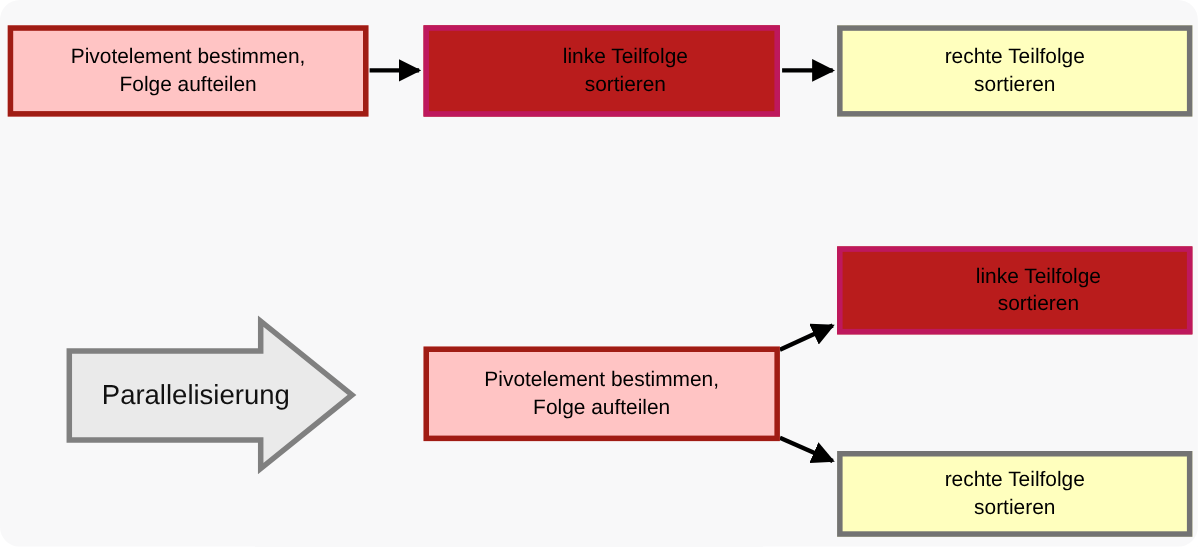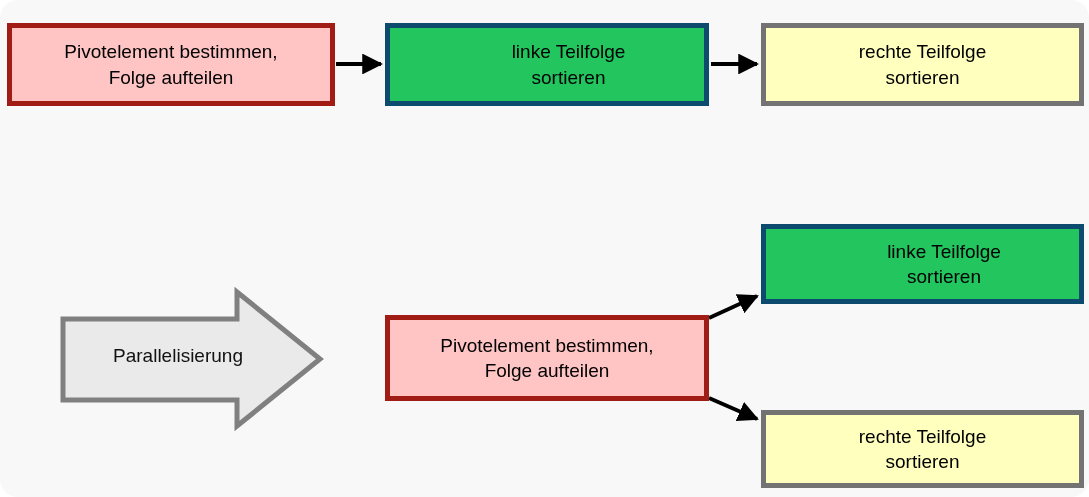--- a/index.html
+++ b/index.html
@@ -29,22 +29,22 @@
     line-height: 1.32;
     color: #000000;
     font-family: "Liberation Sans", sans-serif;
     white-space: pre-line;
   }
   .box-red {
     background: #ffc4c4;
     border: 5px solid #a01c14;
   }
   .box-blue {
-    background: #22c55e;
-    border: 5px solid #0c4a6e;
+    background: #b91c1c;
+    border: 5px solid #be185d;
     padding-left: 43px;
   }
   .box-yellow {
     background: #ffffbe;
     border: 5px solid #737373;
   }
   
   #box-top-pivot   { left: 7px;   top: 23px;  width: 328px; height: 83px; font-size: 19px; }
   #box-top-left    { left: 385px; top: 23px;  width: 324px; height: 83px; font-size: 19px; }
   #box-top-right   { left: 761px; top: 23px;  width: 323px; height: 83px; font-size: 19px; }
@@ -60,21 +60,21 @@
     width: 1089px;
     height: 497px;
     pointer-events: none;
   }
   #block-arrow-label {
     position: absolute;
     left: 78px;
     top: 345px;
     width: 200px;
     text-align: center;
-    font-size: 19px;
+    font-size: 25px;
     color: #111111;
     font-family: "Liberation Sans", sans-serif;
   }
 </style>
 </head>
 <body>
 
 <div id="canvas">
 
   <svg class="svg-layer" viewBox="0 0 1089 497" width="1089" height="497" xmlns="http://www.w3.org/2000/svg">

